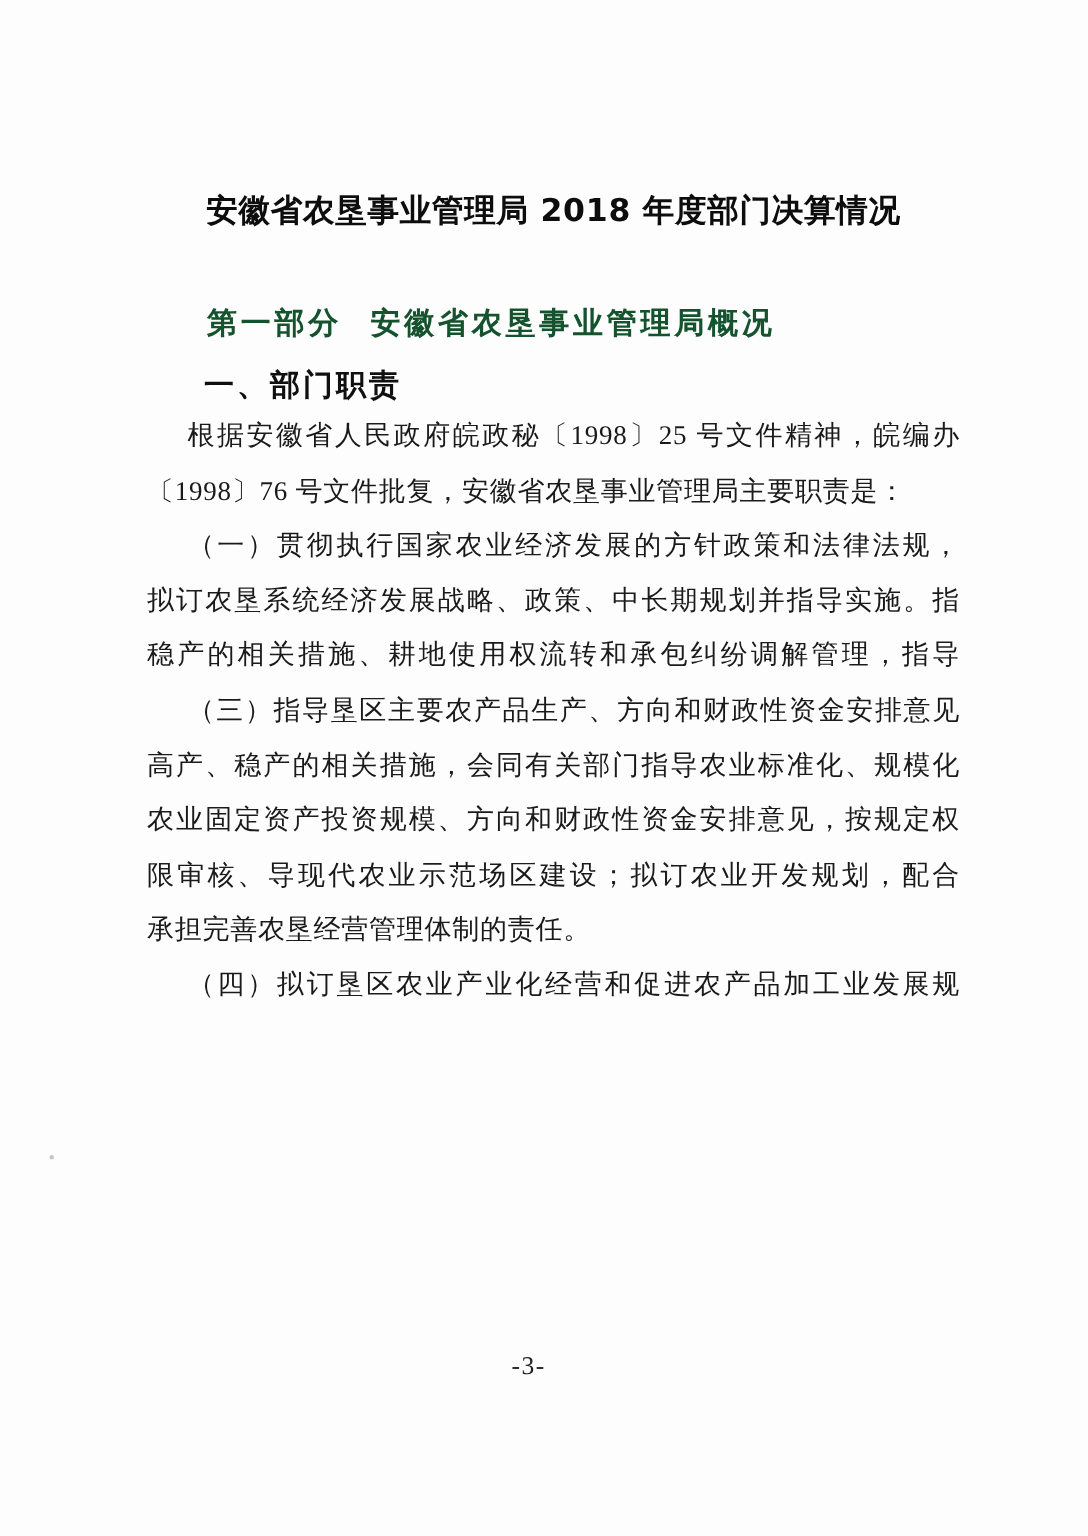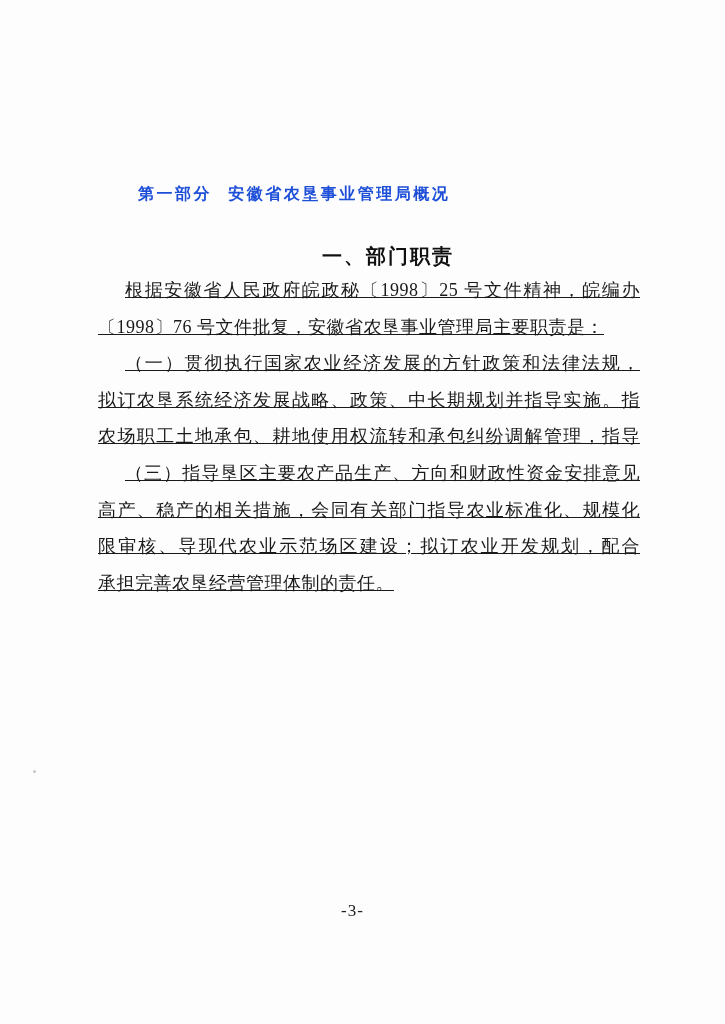--- a/index.html
+++ b/index.html
@@ -17,53 +17,51 @@
     text-align:center;
     font-family:"DejaVu Sans","Liberation Sans",sans-serif;
     font-weight:bold;
     font-size:21px;
     letter-spacing:0.5px;
     white-space:pre-wrap;
     color:#0d0d0d;
   }
   .section-heading{
     position:absolute;
-    left:98px;top:184px;width:542px;
+    left:98px;top:202px;width:542px;
     padding-left:40px;box-sizing:border-box;
     font-family:"DejaVu Sans","Liberation Sans",sans-serif;
     font-weight:bold;
-    font-size:16px;
+    font-size:20px;
     letter-spacing:2.5px;
     white-space:pre-wrap;
-    color:#1d4ed8;
+    color:#14532d;
   }
   .subsection-heading{
     position:absolute;
     left:98px;top:243px;width:542px;
     padding-left:38px;box-sizing:border-box;
     font-family:"DejaVu Sans","Liberation Sans",sans-serif;
     font-weight:bold;
     font-size:20px;
     letter-spacing:2px;
     color:#101010;
-    text-align:center;
   }
   .body-text{
     position:absolute;
     left:98px;top:272px;width:542px;
     font-size:18px;
     color:#1a1a1a;
   }
   .line{
     height:36.6px;
     line-height:36.6px;
     letter-spacing:0.5px;
     overflow:hidden;
     white-space:nowrap;
-    text-decoration:underline;
   }
   .line.justify{
     white-space:normal;
     text-align:justify;
     text-align-last:justify;
     text-justify:inter-character;
   }
   .line.first{
     padding-left:27px;
   }
@@ -82,34 +80,37 @@
     border-radius:50%;
     background:#9a9a9a;
     opacity:.55;
   }
 </style>
 </head>
 <body>
 
 <div class="page">
 
+  <div class="doc-title">安徽省农垦事业管理局 2018 年度部门决算情况</div>
 
   <div class="section-heading">第一部分  安徽省农垦事业管理局概况</div>
 
   <div class="subsection-heading">一、部门职责</div>
 
   <div class="body-text">
     <div class="line justify first">根据安徽省人民政府皖政秘〔1998〕25 号文件精神，皖编办</div>
     <div class="line">〔1998〕76 号文件批复，安徽省农垦事业管理局主要职责是：</div>
     <div class="line justify first">（一）贯彻执行国家农业经济发展的方针政策和法律法规，</div>
     <div class="line justify">拟订农垦系统经济发展战略、政策、中长期规划并指导实施。指</div>
-    <div class="line justify">农场职工土地承包、耕地使用权流转和承包纠纷调解管理，指导</div>
+    <div class="line justify">稳产的相关措施、耕地使用权流转和承包纠纷调解管理，指导</div>
     <div class="line justify first">（三）指导垦区主要农产品生产、方向和财政性资金安排意见</div>
     <div class="line justify">高产、稳产的相关措施，会同有关部门指导农业标准化、规模化</div>
+    <div class="line justify">农业固定资产投资规模、方向和财政性资金安排意见，按规定权</div>
     <div class="line justify">限审核、导现代农业示范场区建设；拟订农业开发规划，配合</div>
     <div class="line">承担完善农垦经营管理体制的责任。</div>
+    <div class="line justify first">（四）拟订垦区农业产业化经营和促进农产品加工业发展规</div>
   </div>
 
   <div class="page-number">-3-</div>
 
   <div class="scan-dot"></div>
 
 </div>
 
 </body></html>

